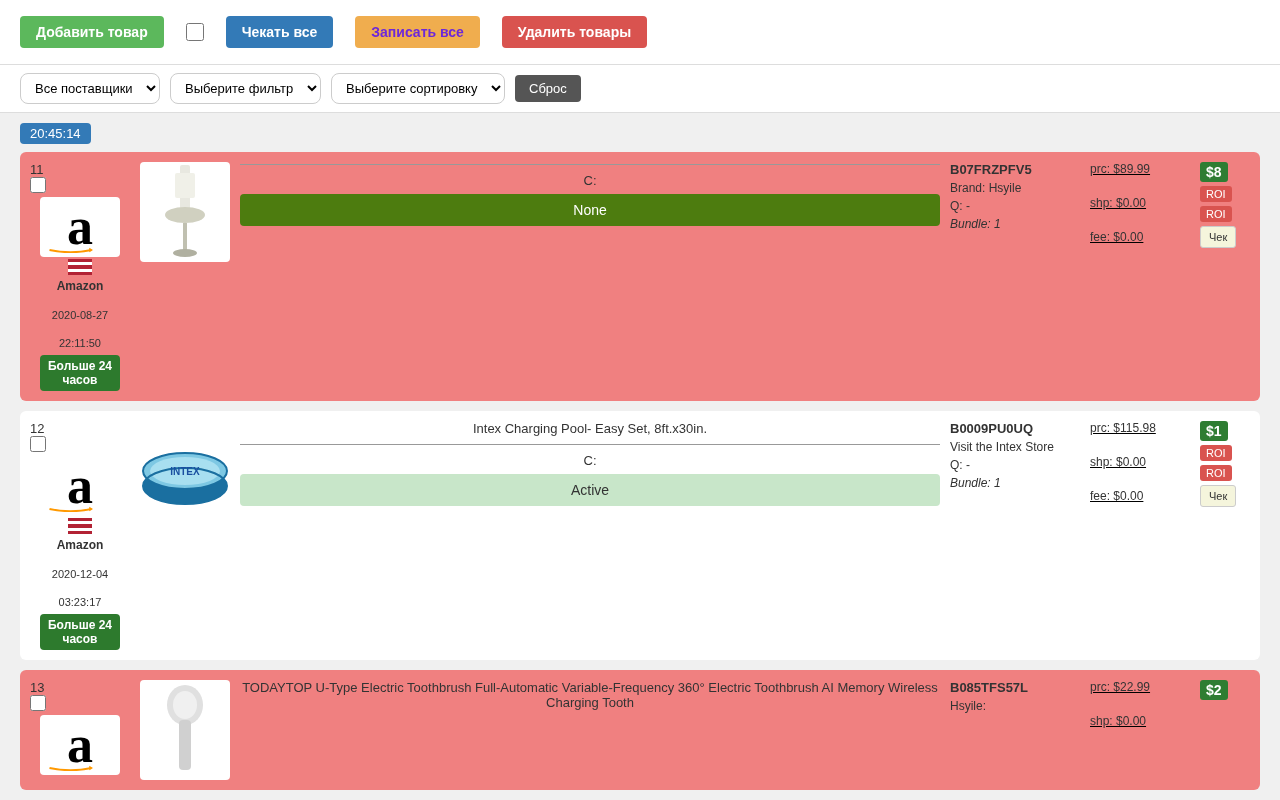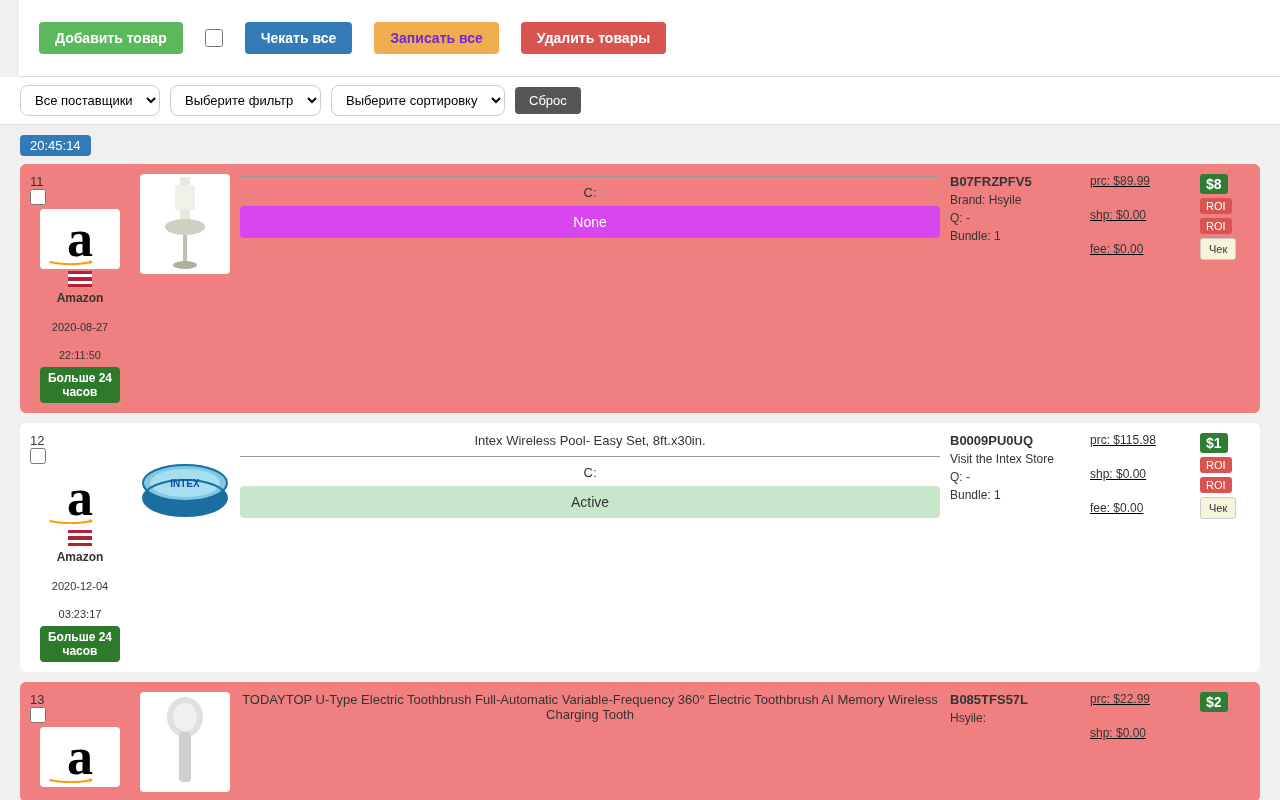--- a/index.html
+++ b/index.html
@@ -1,25 +1,24 @@
 <!DOCTYPE html>
 <html><head>
   <meta charset="utf-8">
   <style>
     * { box-sizing: border-box; margin: 0; padding: 0; }
     body { font-family: Arial, sans-serif; background: #f0f0f0; font-size: 13px; }
 
     .top-bar {
       background: #fff;
-      padding: 22px 20px;
+      padding: 16px 20px;
       display: flex;
       align-items: center;
       gap: 22px;
       border-bottom: 1px solid #ddd;
-      margin-left: 19px;
     }
 
     .btn-add { background: #5cb85c; color: #fff; border: none; padding: 8px 16px; border-radius: 4px; cursor: pointer; font-size: 14px; font-weight: bold; }
     .checkbox-all { width: 18px; height: 18px; cursor: pointer; }
     .btn-check { background: #337ab7; color: #fff; border: none; padding: 8px 16px; border-radius: 4px; cursor: pointer; font-size: 14px; font-weight: bold; }
     .btn-save { background: #f0ad4e; color: #6d28d9; border: none; padding: 8px 16px; border-radius: 4px; cursor: pointer; font-size: 14px; font-weight: bold; }
     .btn-delete { background: #d9534f; color: #fff; border: none; padding: 8px 16px; border-radius: 4px; cursor: pointer; font-size: 14px; font-weight: bold; }
 
     .filter-bar {
       background: #fff;
@@ -166,21 +165,21 @@
       border: none;
       border-top: 1px solid #999;
       margin: 2px 0;
     }
     .card-c-label {
       font-size: 13px;
       color: #333;
       text-align: center;
     }
     .card-status-box {
-      background: #d946ef;
+      background: #4d7c0f;
       color: #fff;
       text-align: center;
       padding: 8px;
       border-radius: 4px;
       font-size: 14px;
     }
     .card-status-box.active {
       background: #c8e6c9;
       color: #333;
     }
@@ -200,20 +199,21 @@
       font-size: 12px;
       color: #333;
     }
     .card-q {
       font-size: 12px;
       color: #333;
     }
     .card-bundle {
       font-size: 12px;
       color: #333;
+      font-style: italic;
     }
 
     .card-pricing {
       min-width: 100px;
       display: flex;
       flex-direction: column;
       gap: 20px;
       text-decoration: underline;
     }
     .price-prc { font-size: 12px; color: #333; }
@@ -373,21 +373,21 @@
       <svg width="90" height="80" viewBox="0 0 90 80" xmlns="http://www.w3.org/2000/svg">
         <ellipse cx="45" cy="55" rx="42" ry="18" fill="#1a6fa0"></ellipse>
         <ellipse cx="45" cy="40" rx="42" ry="18" fill="#7ec8e3" stroke="#1a6fa0" stroke-width="2"></ellipse>
         <ellipse cx="45" cy="40" rx="35" ry="14" fill="#a8dff0"></ellipse>
         <ellipse cx="45" cy="55" rx="42" ry="18" fill="none" stroke="#1a6fa0" stroke-width="2"></ellipse>
         <text x="45" y="44" text-anchor="middle" font-size="10" font-weight="bold" fill="#1a4fa0">INTEX</text>
       </svg>
     </div>
 
     <div class="card-center">
-      <div class="card-title">Intex Wireless Pool- Easy Set, 8ft.x30in.</div>
+      <div class="card-title">Intex Charging Pool- Easy Set, 8ft.x30in.</div>
       <hr class="card-divider">
       <div class="card-c-label">C:</div>
       <div class="card-status-box active">Active</div>
     </div>
 
     <div class="card-info">
       <div class="card-asin">B0009PU0UQ</div>
       <div class="card-brand">Visit the Intex Store</div>
       <div class="card-q">Q: -</div>
       <div class="card-bundle">Bundle: 1</div>

